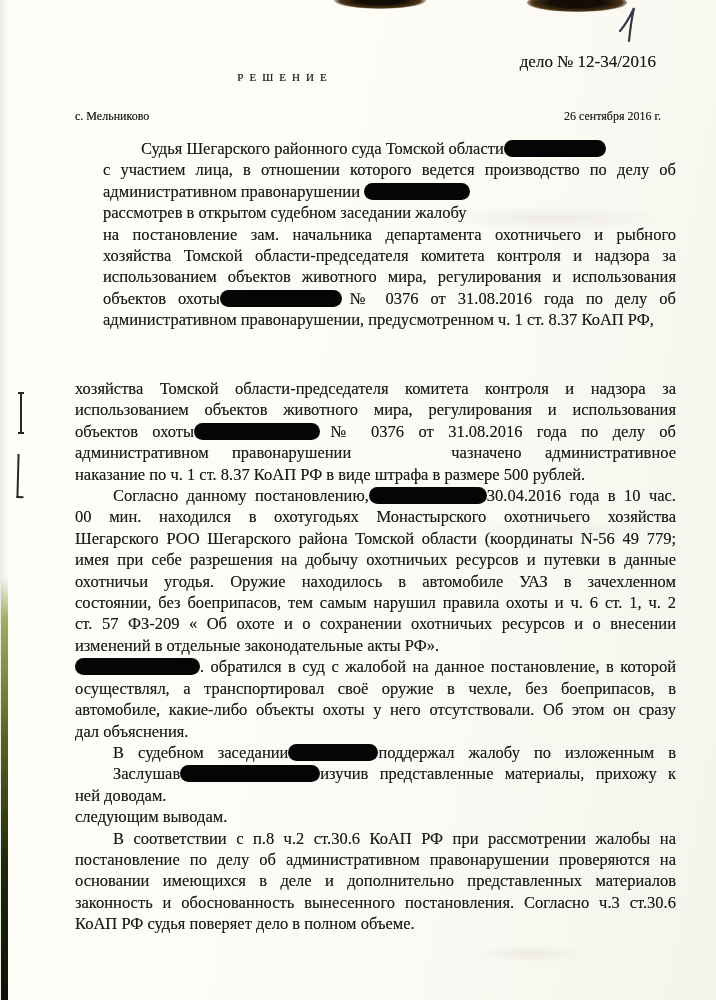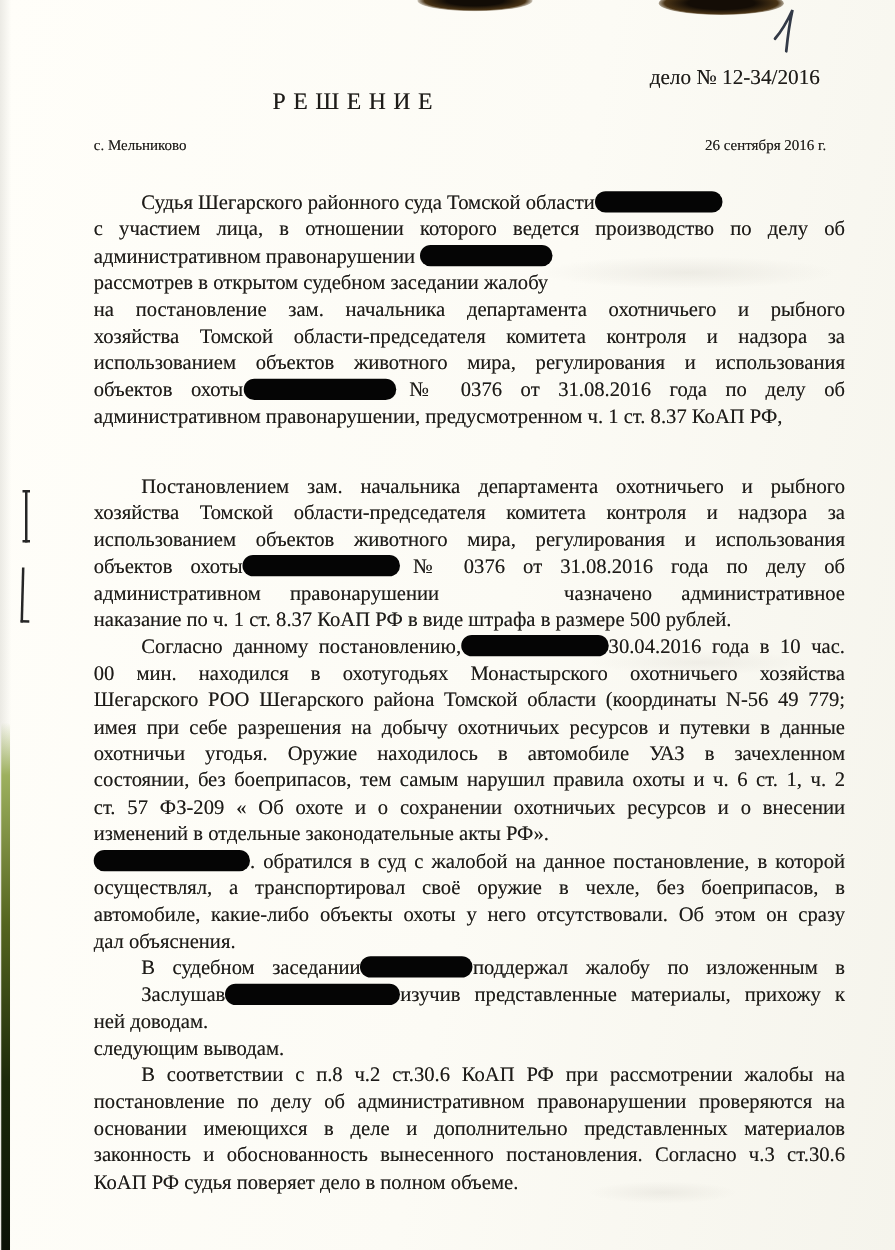--- a/index.html
+++ b/index.html
@@ -6,28 +6,28 @@
   .page{
     position:relative;width:716px;height:1000px;margin:0 auto;
     background:linear-gradient(100deg,#fffef9 0%,#fcfbf5 55%,#f5f4ec 100%);
     font-family:"Liberation Serif","DejaVu Serif",serif;
     color:#1d1b18;overflow:hidden;
     text-shadow:0 0 .5px rgba(29,27,24,.55);
   }
   
   .hdr-case{position:absolute;top:52px;right:60px;font-size:17px;}
   .hdr-title{position:absolute;top:71px;left:75px;width:420px;text-align:center;
-             font-size:19px;letter-spacing:6px;}
+             font-size:11px;letter-spacing:6px;}
   .hdr-row{position:absolute;top:109px;left:75px;right:55px;display:flex;
            justify-content:space-between;font-size:12px;}
   .sec-heading{position:absolute;top:341px;left:75px;width:420px;text-align:center;
                font-size:17.5px;letter-spacing:6px;}
   
   .tblock{position:absolute;left:75px;right:40px;font-size:16.5px;line-height:21.4px;}
-  #intro-block{top:151px;}
+  #intro-block{top:138px;margin-left:28px;}
   #main-block{top:378px;}
   .tline{text-align:left;}
   .tline.just{text-align:justify;text-align-last:justify;}
   .redact{display:inline-block;height:17px;background:#050505;border-radius:9px;
           vertical-align:-3px;}
   .rgap{display:inline-block;height:2px;}
   
   .blob{position:absolute;border-radius:50%;}
   .blob1{top:-8px;left:334px;width:92px;height:17px;
          background:radial-gradient(ellipse at center,#120c06 35%,#4a3416 62%,rgba(90,68,35,0) 74%);}
@@ -79,21 +79,20 @@
       <div class="tline">рассмотрев в открытом судебном заседании жалобу</div>
       <div class="tline just">на постановление зам. начальника департамента охотничьего и рыбного</div>
       <div class="tline just">хозяйства Томской области-председателя комитета контроля и надзора за</div>
       <div class="tline just">использованием объектов животного мира, регулирования и использования</div>
       <div class="tline just">объектов охоты<span class="redact" style="width: 122px; background: rgb(5, 5, 5);"></span>№ 0376  от 31.08.2016 года по делу об</div>
       <div class="tline">административном правонарушении, предусмотренном ч. 1 ст. 8.37 КоАП РФ,</div>
     </div>
 
 
   <div class="tblock" id="main-block">
-      <div class="tline just" style="text-indent: 38px;">Постановлением зам. начальника департамента охотничьего и рыбного</div>
       <div class="tline just">хозяйства Томской области-председателя комитета контроля и надзора за</div>
       <div class="tline just">использованием объектов животного мира, регулирования и использования</div>
       <div class="tline just">объектов охоты<span class="redact" style="width: 126px; background: rgb(5, 5, 5);"></span>№ 0376  от 31.08.2016 года по делу об</div>
       <div class="tline just">административном правонарушении<span class="rgap" style="width: 100px;"></span>чазначено административное</div>
       <div class="tline">наказание по ч. 1 ст. 8.37 КоАП РФ в виде штрафа в размере 500 рублей.</div>
       <div class="tline just" style="text-indent: 38px;">Согласно данному постановлению,<span class="redact" style="width: 118px; background: rgb(5, 5, 5);"></span>30.04.2016 года в 10 час.</div>
       <div class="tline just">00 мин. находился в охотугодьях Монастырского охотничьего хозяйства</div>
       <div class="tline just">Шегарского РОО Шегарского района Томской области (координаты N-56 49 779;</div>
       <div class="tline just">имея при себе разрешения на добычу охотничьих ресурсов и путевки в данные</div>
       <div class="tline just">охотничьи угодья. Оружие находилось в автомобиле УАЗ в зачехленном</div>

